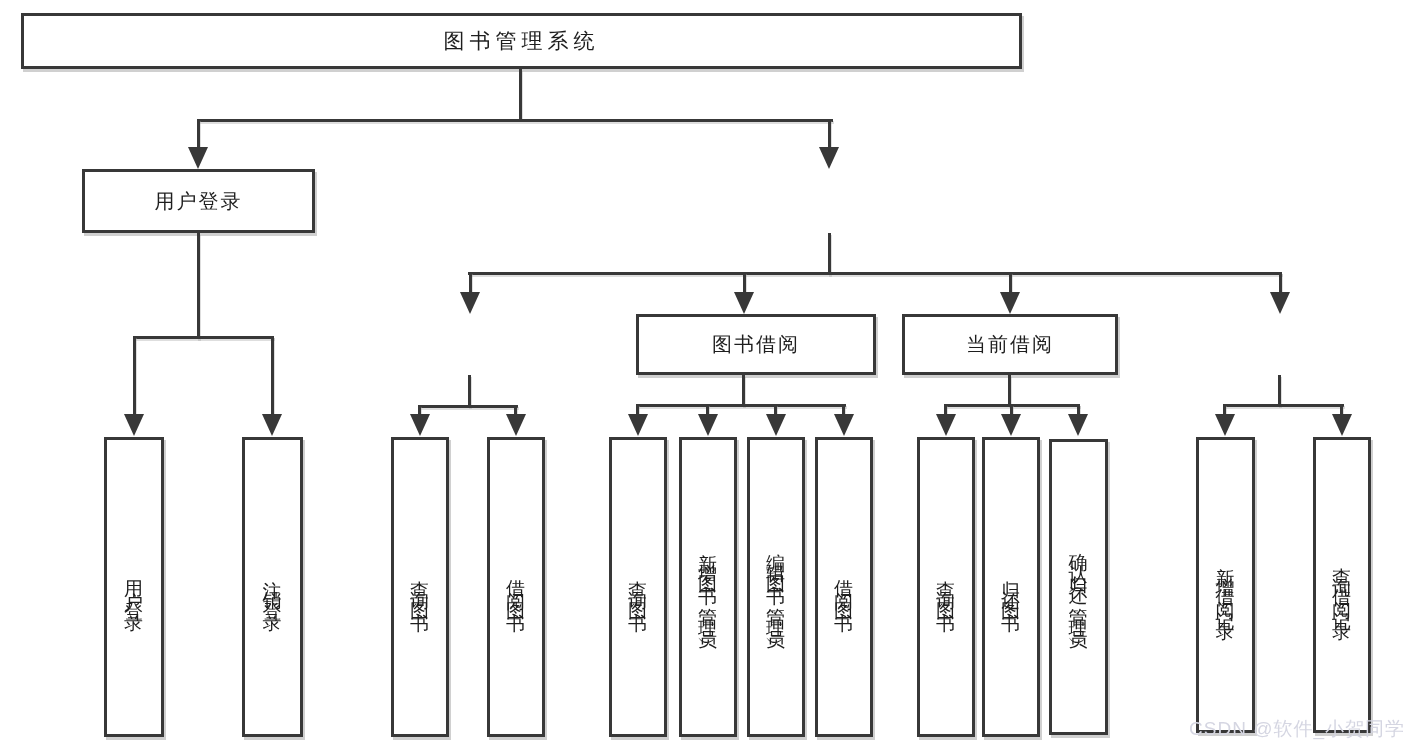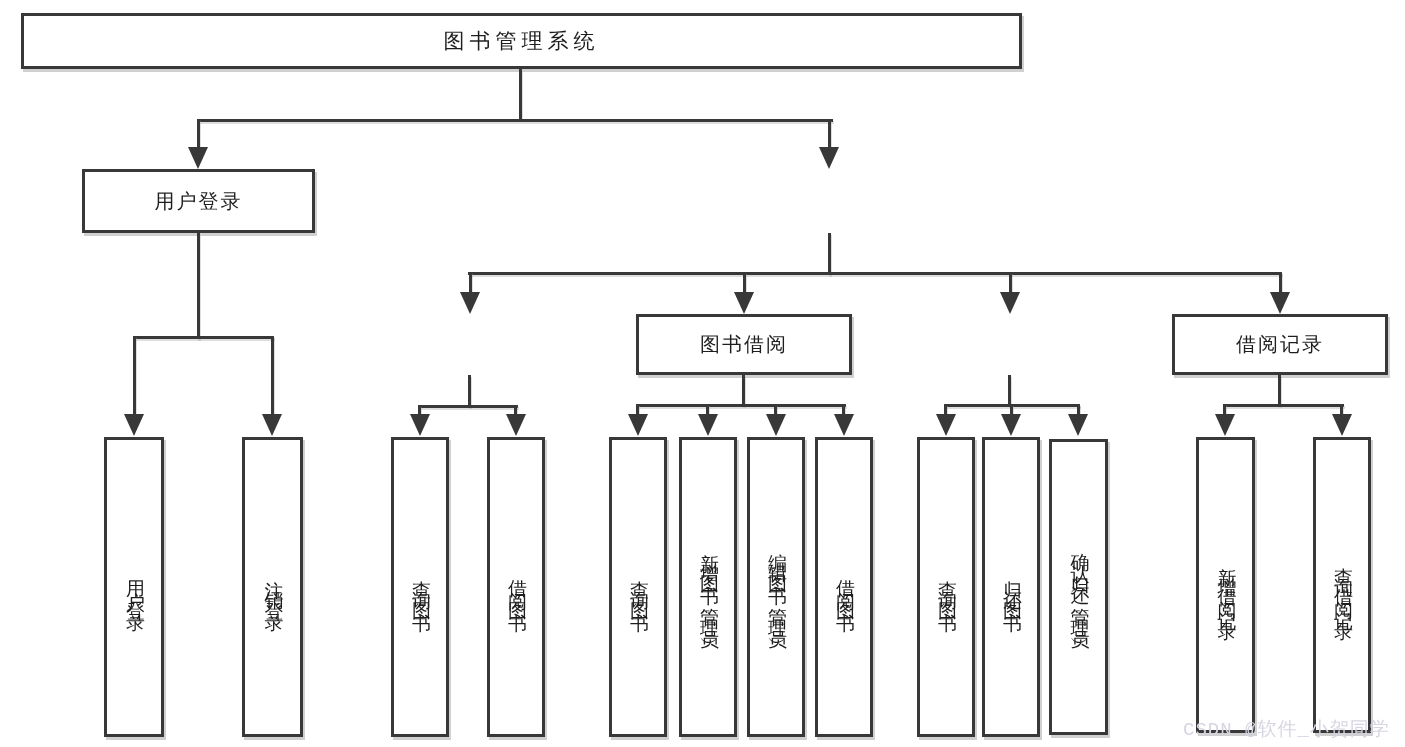--- a/index.html
+++ b/index.html
@@ -1,38 +1,38 @@
 <!DOCTYPE html>
 <html style="--line: #383838; --text: #1e1e1e; --watermark: #d5d6e2; --background: #ffffff;"><head>
 <meta charset="utf-8">
 <style>
   html,body{margin:0;padding:0;background:#ffffff;}
   .canvas{
     position:relative;width:1405px;height:747px;background:var(--background,#fff);
-    font-family:Liberation Mono, monospace;color:var(--text,#1e1e1e);overflow:hidden;
+    font-family:Liberation Sans, sans-serif;color:var(--text,#1e1e1e);overflow:hidden;
   }
   .box{
     position:absolute;box-sizing:border-box;border:3px solid var(--line,#383838);
     background:#fff;display:flex;align-items:center;justify-content:center;
     box-shadow:2px 3px 0 rgba(150,150,150,.45);
   }
   .hlabel{font-size:20px;letter-spacing:2px;white-space:nowrap;}
   .root-label{font-size:21px;letter-spacing:5px;}
   .vlabel{
     writing-mode:vertical-rl;text-orientation:mixed;
     font-size:19px;letter-spacing:11px;line-height:1;
   }
   .line{position:absolute;background:var(--line,#383838);box-shadow:1px 2px 0 rgba(160,160,160,.35);}
   .arrow{
     position:absolute;width:0;height:0;
     border-left:10px solid transparent;border-right:10px solid transparent;
     border-top:22px solid var(--line,#383838);
   }
   .watermark{
-    position:absolute;left:1183px;top:716px;width:222px;text-align:left;
+    position:absolute;left:1183px;top:716px;width:222px;text-align:right;
     font-size:19px;letter-spacing:1px;white-space:nowrap;color:var(--watermark,#d5d6e2);
   }
 </style>
 </head>
 <body>
 
 <div class="canvas">
 
   <div class="box" style="left:21px;top:13px;width:1001px;height:56px;">
     <span class="root-label">图书管理系统</span>
@@ -67,25 +67,25 @@
   <div class="line" style="left:468px;top:272px;width:814px;height:3px;"></div>
   <div class="line" style="left:469px;top:272px;width:3px;height:22px;"></div>
   <div class="arrow" style="left:460px;top:292px;"></div>
   <div class="line" style="left:743px;top:272px;width:3px;height:22px;"></div>
   <div class="arrow" style="left:734px;top:292px;"></div>
   <div class="line" style="left:1009px;top:272px;width:3px;height:22px;"></div>
   <div class="arrow" style="left:1000px;top:292px;"></div>
   <div class="line" style="left:1279px;top:272px;width:3px;height:22px;"></div>
   <div class="arrow" style="left:1270px;top:292px;"></div>
 
-  <div class="box" style="left:636px;top:314px;width:216px;height:61px;">
+  <div class="box" style="left:636px;top:314px;width:240px;height:61px;">
     <span class="hlabel">图书借阅</span>
   </div>
-  <div class="box" style="left:1172px;top:314px;width:216px;height:61px;">
-    <span class="hlabel">借阅记录</span>
+  <div class="box" style="left:902px;top:314px;width:216px;height:61px;">
+    <span class="hlabel">当前借阅</span>
   </div>
 
   <div class="line" style="left:468px;top:375px;width:3px;height:32px;"></div>
   <div class="line" style="left:418px;top:405px;width:100px;height:3px;"></div>
   <div class="line" style="left:418px;top:405px;width:3px;height:11px;"></div>
   <div class="arrow" style="left:410px;top:414px;"></div>
   <div class="line" style="left:514px;top:405px;width:3px;height:11px;"></div>
   <div class="arrow" style="left:506px;top:414px;"></div>
 
   <div class="box" style="left:391px;top:437px;width:58px;height:300px;">

